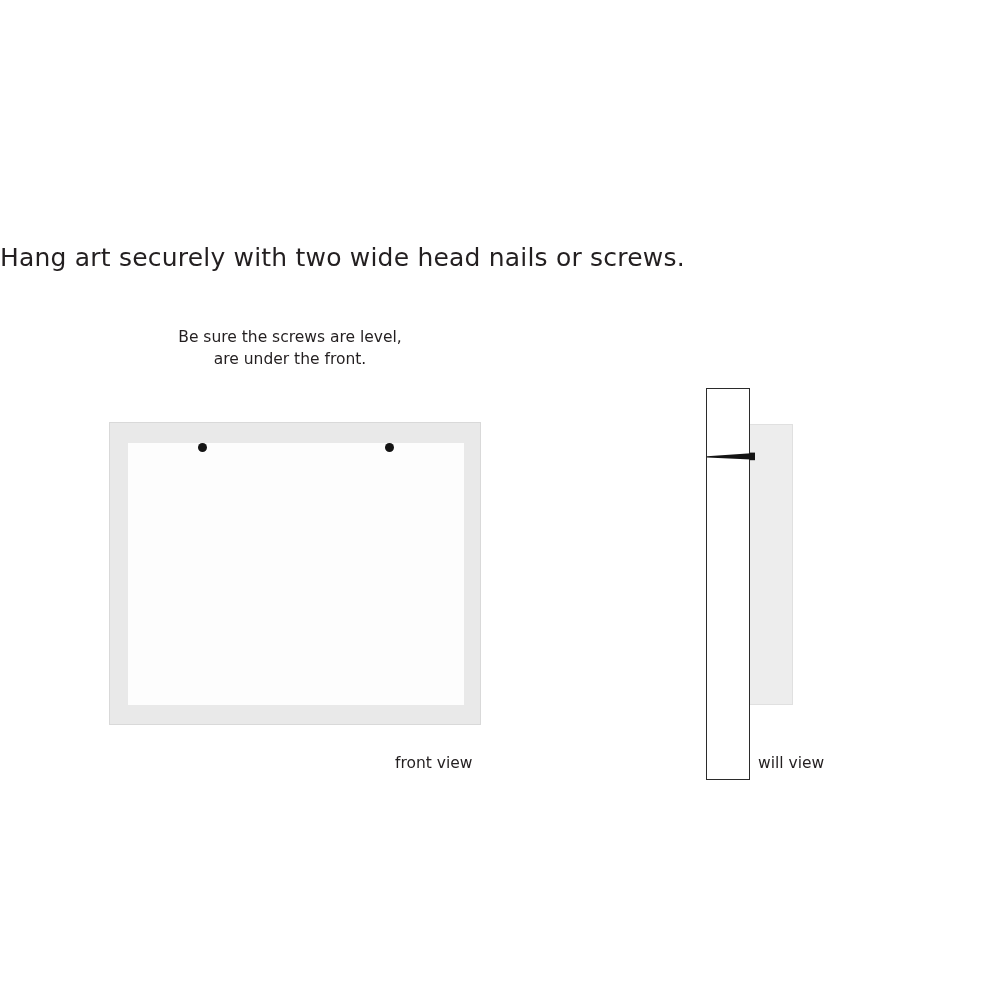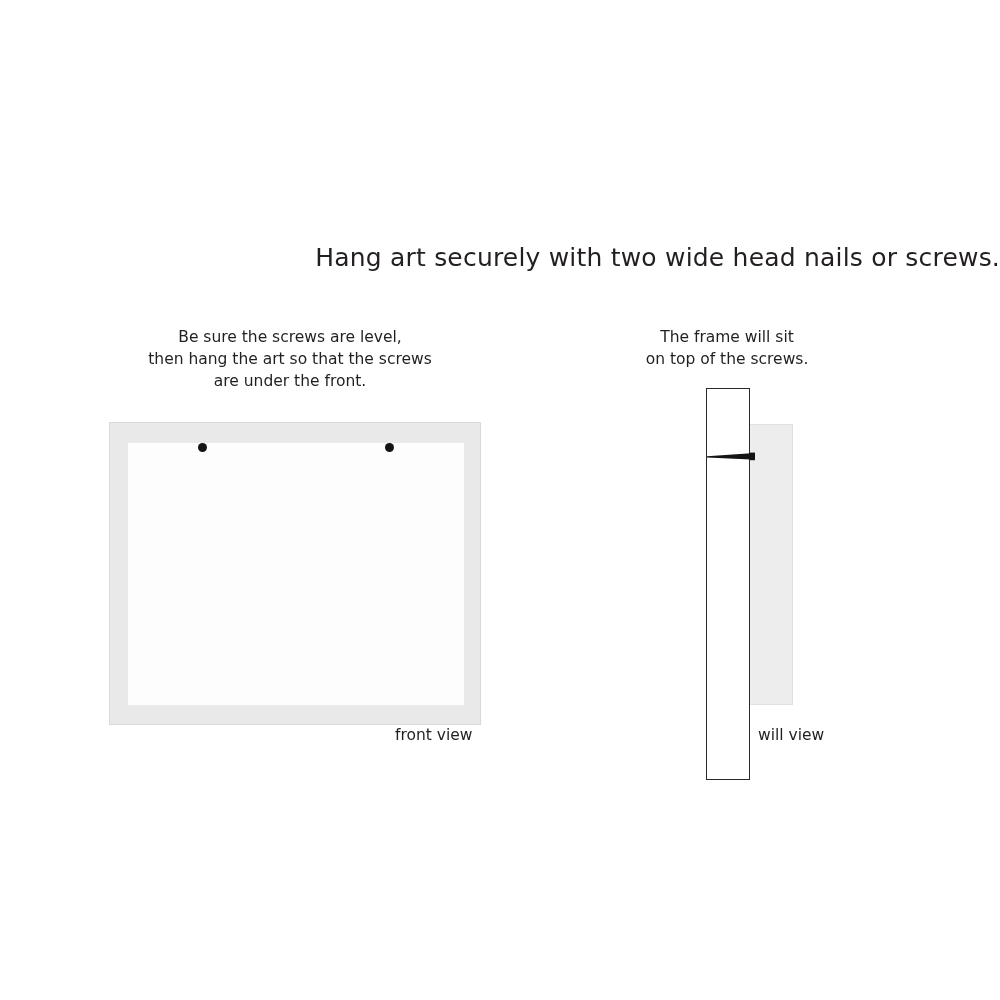--- a/index.html
+++ b/index.html
@@ -20,21 +20,21 @@
     position: absolute;
     inset: 0;
   }
 
   
   .headline {
     position: absolute;
     left: 0;
     top: 243px;
     width: 1000px;
-    text-align: right;
+    text-align: left;
     font-size: 25px;
     font-weight: 400;
     letter-spacing: 0.2px;
     color: #231f20;
     white-space: nowrap;
   }
 
   
   .caption {
     position: absolute;
@@ -83,20 +83,21 @@
     background: #141414;
   }
   .screw-left  { left: 198px; top: 443px; }
   .screw-right { left: 385px; top: 443px; }
 
   .view-label {
     position: absolute;
     font-size: 15.5px;
     color: #231f20;
     white-space: nowrap;
+    margin-top: 28px;
   }
   .front-view-label { left: 395px; top: 726px; }
   .side-view-label  { left: 758px; top: 726px; }
 
   
   .side-art {
     position: absolute;
     left: 745px;
     top: 424px;
     width: 48px;
@@ -137,28 +138,23 @@
 </style>
 </head>
 <body>
 
 <div class="stage">
 
   <div class="headline">Hang art securely with two wide head nails or screws.</div>
 
   <div class="caption caption-left">
     <span class="line">Be sure the screws are level,</span>
-    <span class="line">then hang the art so that the screws</span>
     <span class="line">are under the front.</span>
   </div>
 
-  <div class="caption caption-right">
-    <span class="line">The frame will sit</span>
-    <span class="line">on top of the screws.</span>
-  </div>
 
   <div class="front-frame">
     <div class="front-mat"></div>
   </div>
   <div class="screw-dot screw-left"></div>
   <div class="screw-dot screw-right"></div>
   <div class="view-label front-view-label">front view</div>
 
   <div class="side-art"></div>
   <div class="side-wall"></div>

